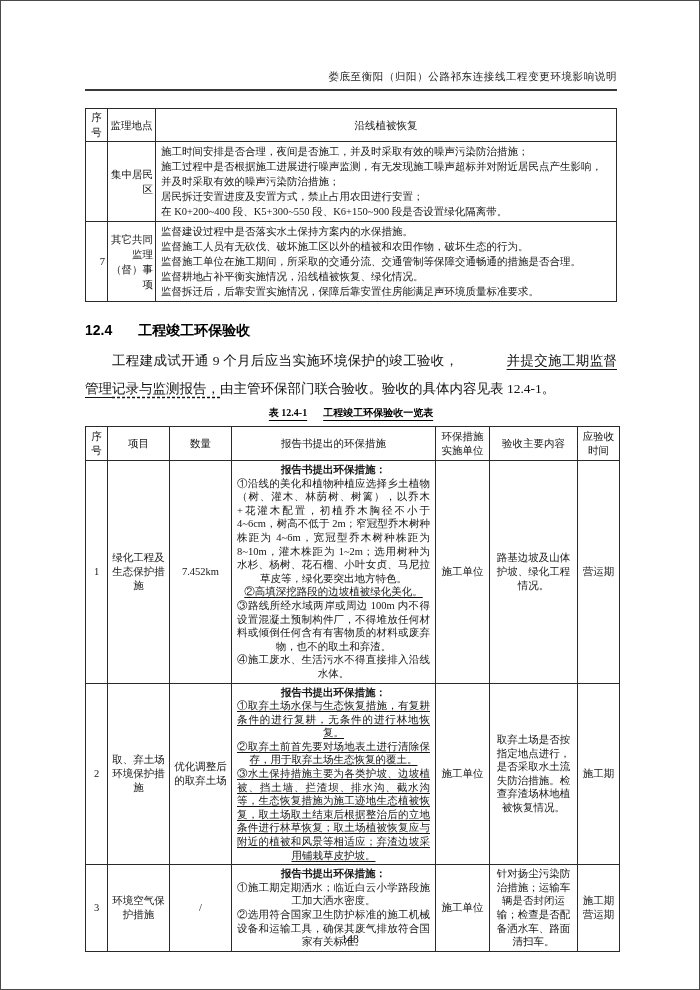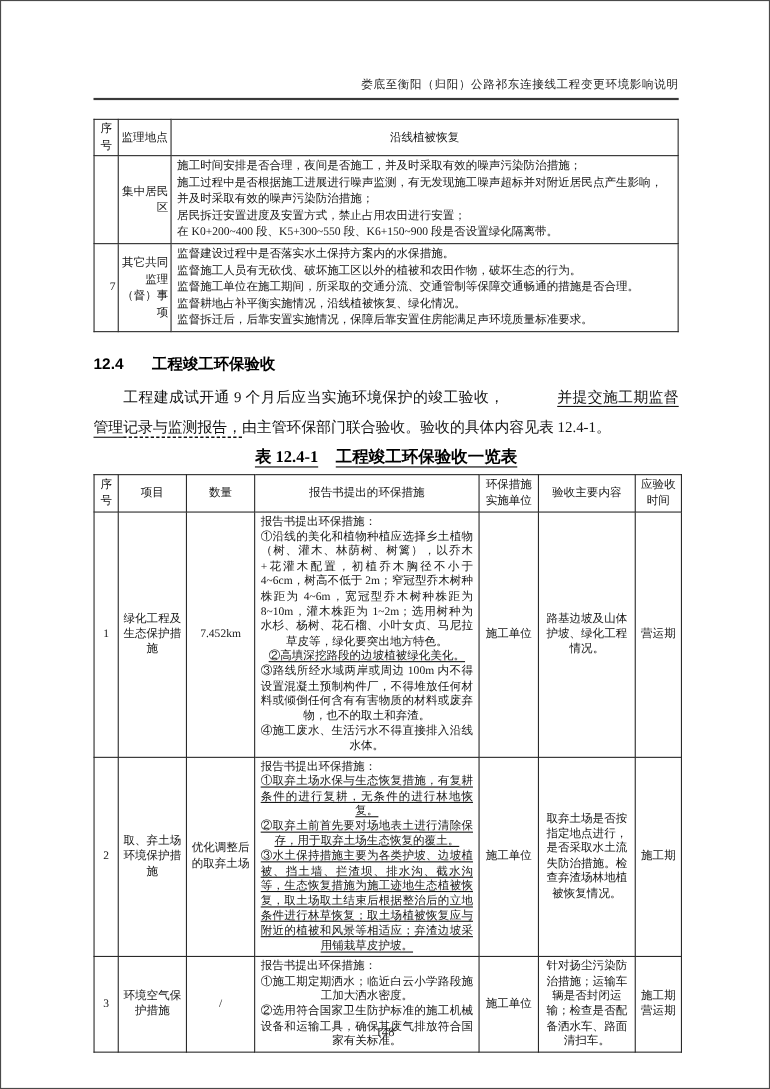--- a/index.html
+++ b/index.html
@@ -24,30 +24,30 @@
   .t1 .cc { text-align:right; padding:1px 2px; }
   .t1 .items div { text-align:left; }
 
   
   .section-heading { margin-top:20px; font-family:"Liberation Sans","DejaVu Sans",sans-serif; font-size:14px; font-weight:bold; color:#000; }
   .section-heading .num { margin-right:26px; }
   .body-para { margin-top:7px; font-size:13.5px; line-height:28px; text-align:justify; text-indent:2em; color:#111; }
   .u-solid { text-decoration:underline; text-underline-offset:4px;margin-left:48px; }
   .u-dashed { text-decoration:underline dashed; text-underline-offset:4px; }
 
-  .table-caption { text-align:center; margin-top:3px; font-size:15px; font-weight:bold; color:#000; }
+  .table-caption { text-align:center; margin-top:3px; font-size:10px; font-weight:bold; color:#000; }
   .cap-underline { text-decoration:underline; text-underline-offset:4px; }
   .cap-label { margin-right:16px; }
 
   
   .t2 { margin-top:6px; font-size:10.5px; line-height:13.6px; }
   .t2 td { padding:2px 3px; text-align:center; }
   .t2 .hcell { height:34px; }
   .t2 td.measures { text-align:left; padding:2px 5px; }
-  .m-head { font-weight:normal; text-align:left; }
+  .m-head { font-weight:bold; text-align:center; }
   .m-item { text-align:justify; text-align-last:center; }
   .m-item.u { text-decoration:underline; text-underline-offset:2px; }
   .jc { text-align:justify; text-align-last:center; padding:2px 5px; }
 
   .page-number { position:absolute; bottom:44px; left:0; width:100%; text-align:center; font-size:11.5px; color:#222; }
 </style>
 </head>
 <body>
 
 <div class="page">

